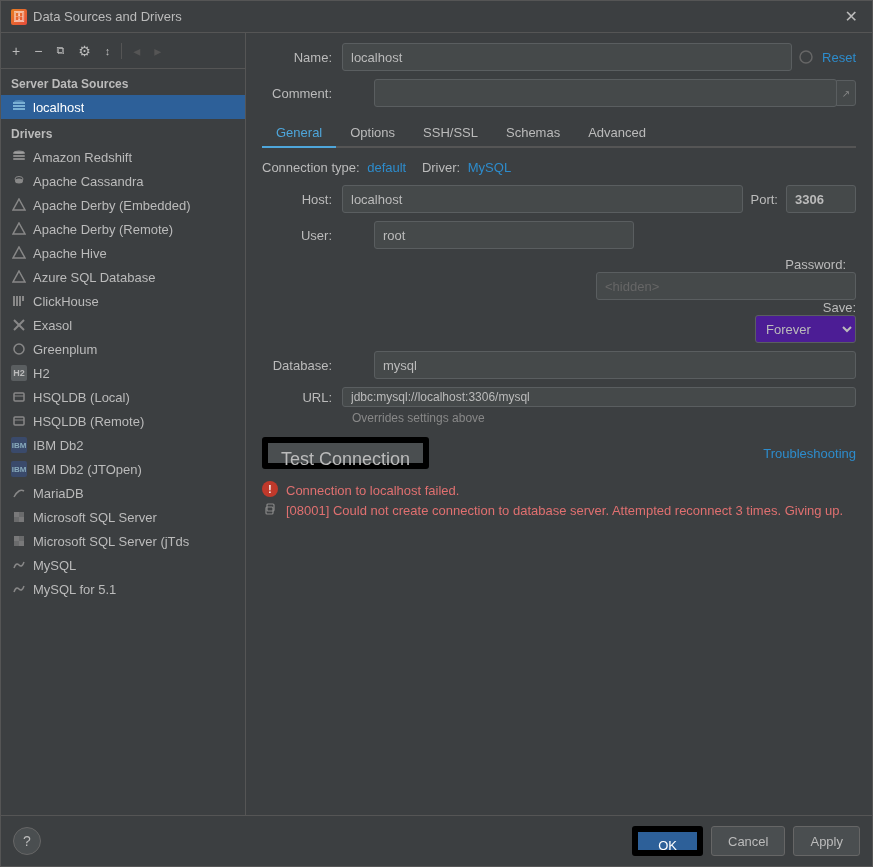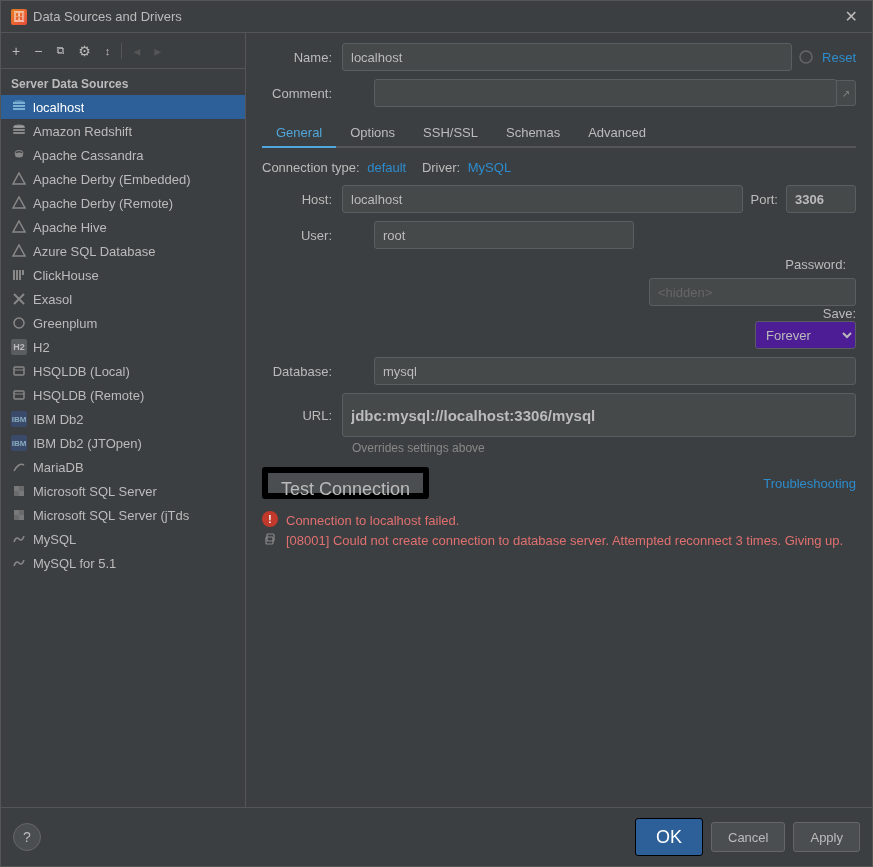--- a/index.html
+++ b/index.html
@@ -336,24 +336,23 @@
       margin-bottom: 4px;
     }
 
     .url-input {
       flex: 1;
       background: #45494a;
       border: 1px solid #5a5e60;
       border-radius: 3px;
       color: #bbbbbb;
       padding: 4px 8px;
-      font-size: 15px;
-      height: 44px;
+      font-size: 12px;
+      height: 20px;
       outline: none;
-      font-weight: bold;
     }
 
     .overrides-text {
       font-size: 12px;
       color: #888;
       margin-bottom: 12px;
       margin-left: 90px;
     }
 
     .test-connection-area {
@@ -432,27 +431,27 @@
       align-items: center;
       padding: 10px 12px;
       border-top: 1px solid #555;
       gap: 8px;
       background: #3c3f41;
       flex-shrink: 0;
     }
 
     .btn-primary {
       background: #2d6099;
-      border: 1px solid #000000;
+      border: 6px solid #000000;
       border-radius: 3px;
       color: white;
       padding: 6px 20px;
-      font-size: 18px;
-      cursor: pointer;
-      height: 38px;
+      font-size: 13px;
+      cursor: pointer;
+      height: 30px;
     }
 
     .btn-secondary {
       background: #4a4e50;
       border: 1px solid #666;
       border-radius: 3px;
       color: #bbbbbb;
       padding: 6px 16px;
       font-size: 13px;
       cursor: pointer;
@@ -527,20 +526,21 @@
           <svg width="16" height="16" viewBox="0 0 16 16">
             <rect x="2" y="3" width="12" height="2" fill="#7ab0d4"></rect>
             <rect x="2" y="6" width="12" height="2" fill="#7ab0d4"></rect>
             <rect x="2" y="9" width="12" height="2" fill="#7ab0d4"></rect>
             <ellipse cx="8" cy="3" rx="5" ry="2" fill="#7ab0d4" opacity="0.5"></ellipse>
           </svg>
         </div>
         <span class="tree-item-label">localhost</span>
       </div>
 
+      <div class="section-header">Drivers</div>
       <div class="drivers-list">
 
         <div class="tree-item">
           <div class="tree-item-icon">
             <svg width="14" height="14" viewBox="0 0 14 14">
               <rect x="1" y="2" width="12" height="2" rx="1" fill="#888"></rect>
               <rect x="1" y="5" width="12" height="2" rx="1" fill="#888"></rect>
               <rect x="1" y="8" width="12" height="2" rx="1" fill="#888"></rect>
               <ellipse cx="7" cy="2" rx="5" ry="1.5" fill="#aaa" opacity="0.7"></ellipse>
             </svg>
@@ -765,21 +765,21 @@
         <input class="port-input" type="text" value="3306" style="">
       </div>
 
       <div class="user-row">
         <span class="form-label">User:</span>
         <input class="form-input" type="text" value="root" style="width: 260px; flex: 0 0 auto;">
       </div>
 
       <div class="password-row">
         <span class="form-label">Password:</span>
-        <div class="form-input-placeholder" style="width:207px;flex:none;cursor:text;margin-top:6px;">
+        <div class="form-input-placeholder" style="width:260px;flex:none;cursor:text;">
           <span>&lt;hidden&gt;</span>
         </div>
         <span class="save-label">Save:</span>
         <select class="save-select">
           <option>Forever</option>
           <option>Until restart</option>
           <option>Never</option>
         </select>
       </div>
 

